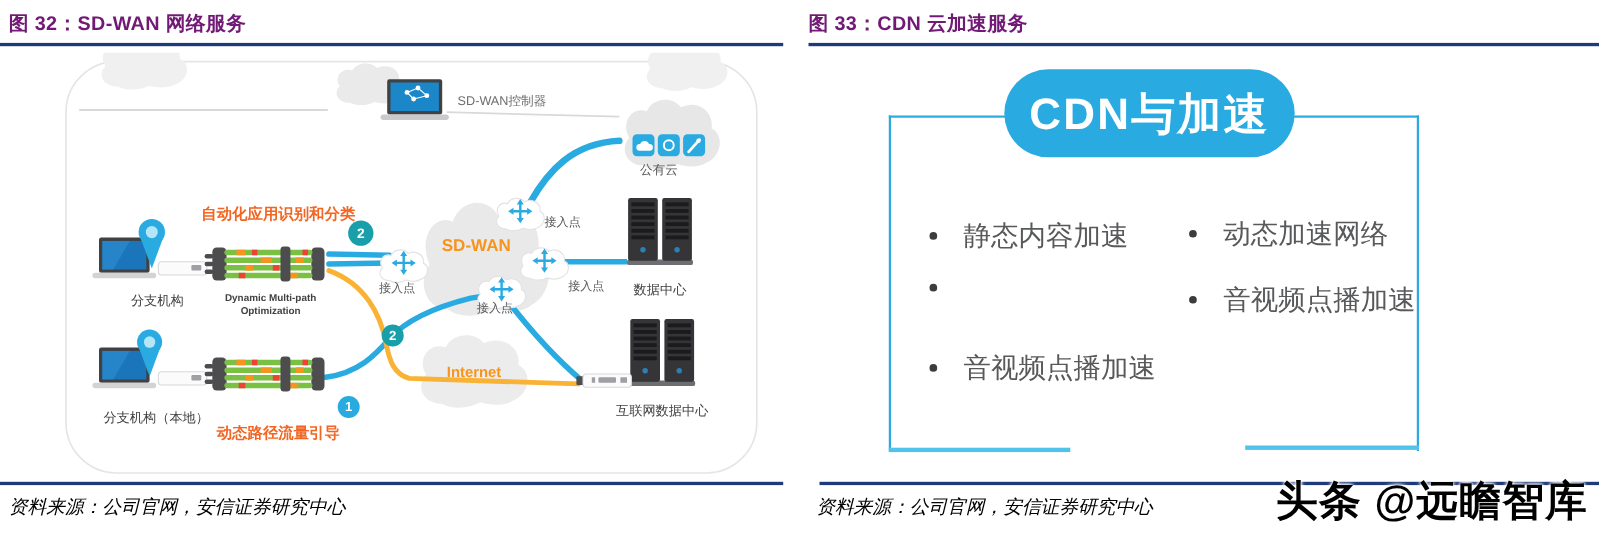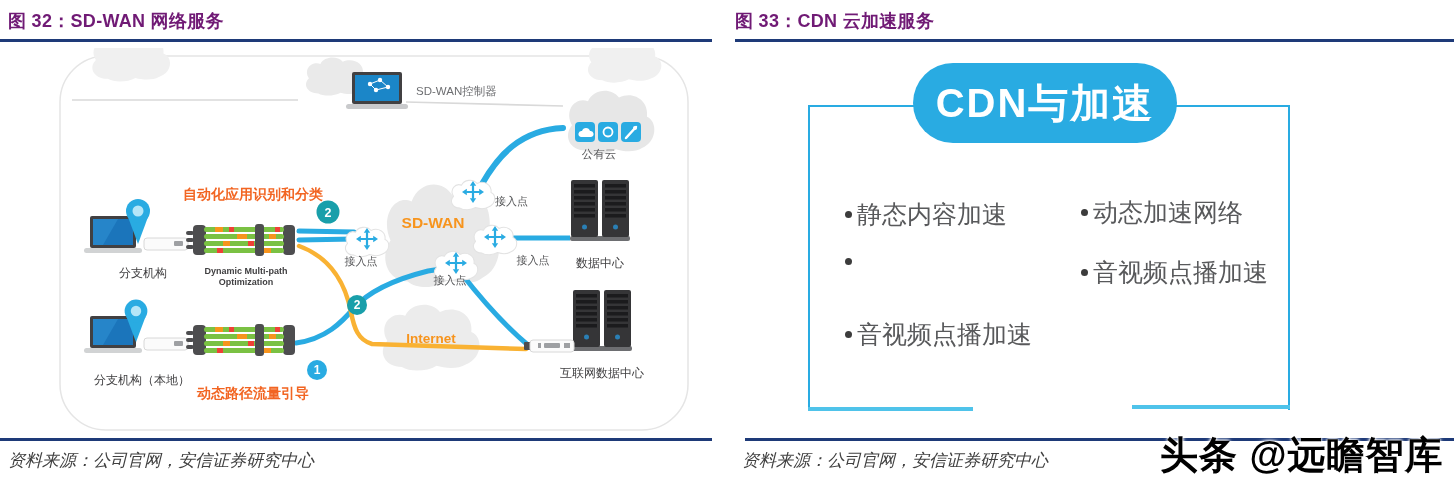--- a/index.html
+++ b/index.html
@@ -3,30 +3,30 @@
 <meta charset="utf-8">
 <style>
   html,body{margin:0;padding:0;}
   body{
     width:1454px;height:485px;position:relative;overflow:hidden;background:#fff;
     font-family:"Liberation Sans","DejaVu Sans",sans-serif;
   }
   .fig-title{position:absolute;top:9px;font-size:18px;font-weight:bold;color:#701a75;letter-spacing:.3px;white-space:nowrap;}
   .title-rule{position:absolute;top:39px;height:3px;background:#1E3A78;}
   .src-rule{position:absolute;top:438px;height:3px;background:#1E3A78;}
-  .src-text{position:absolute;top:449px;font-family:"Liberation Serif","DejaVu Serif",serif;font-style:italic;font-size:17px;color:#404040;white-space:nowrap;}
+  .src-text{position:absolute;top:449px;font-family:"Liberation Serif","DejaVu Serif",serif;font-style:italic;font-size:17px;color:#000000;white-space:nowrap;}
   .diagram-svg{position:absolute;left:58px;top:48px;}
   
   .cdn-line{position:absolute;background:#29ABE2;}
   .cdn-pill{
     position:absolute;left:913px;top:63px;width:264px;height:80px;background:#29ABE2;
     border-radius:52px;display:flex;align-items:center;justify-content:center;
     color:#fff;font-size:40px;font-weight:bold;letter-spacing:2px;white-space:nowrap;z-index:2;
   }
-  .bullet{position:absolute;display:flex;align-items:center;gap:5px;color:#58595B;font-size:25px;white-space:nowrap;}
+  .bullet{position:absolute;display:flex;align-items:center;gap:24px;color:#58595B;font-size:25px;white-space:nowrap;}
   .bullet .dot{width:7px;height:7px;border-radius:50%;background:#3c3c3c;flex:none;}
   .watermark{
     position:absolute;left:1160px;top:430px;font-size:38px;font-weight:800;color:#000000;
     letter-spacing:1px;white-space:nowrap;z-index:6;
     text-shadow:0 0 3px #fff,0 0 3px #fff,0 0 5px #fff;
   }
   svg text{font-family:"Liberation Sans","DejaVu Sans",sans-serif;}
 </style>
 </head>
 <body>

